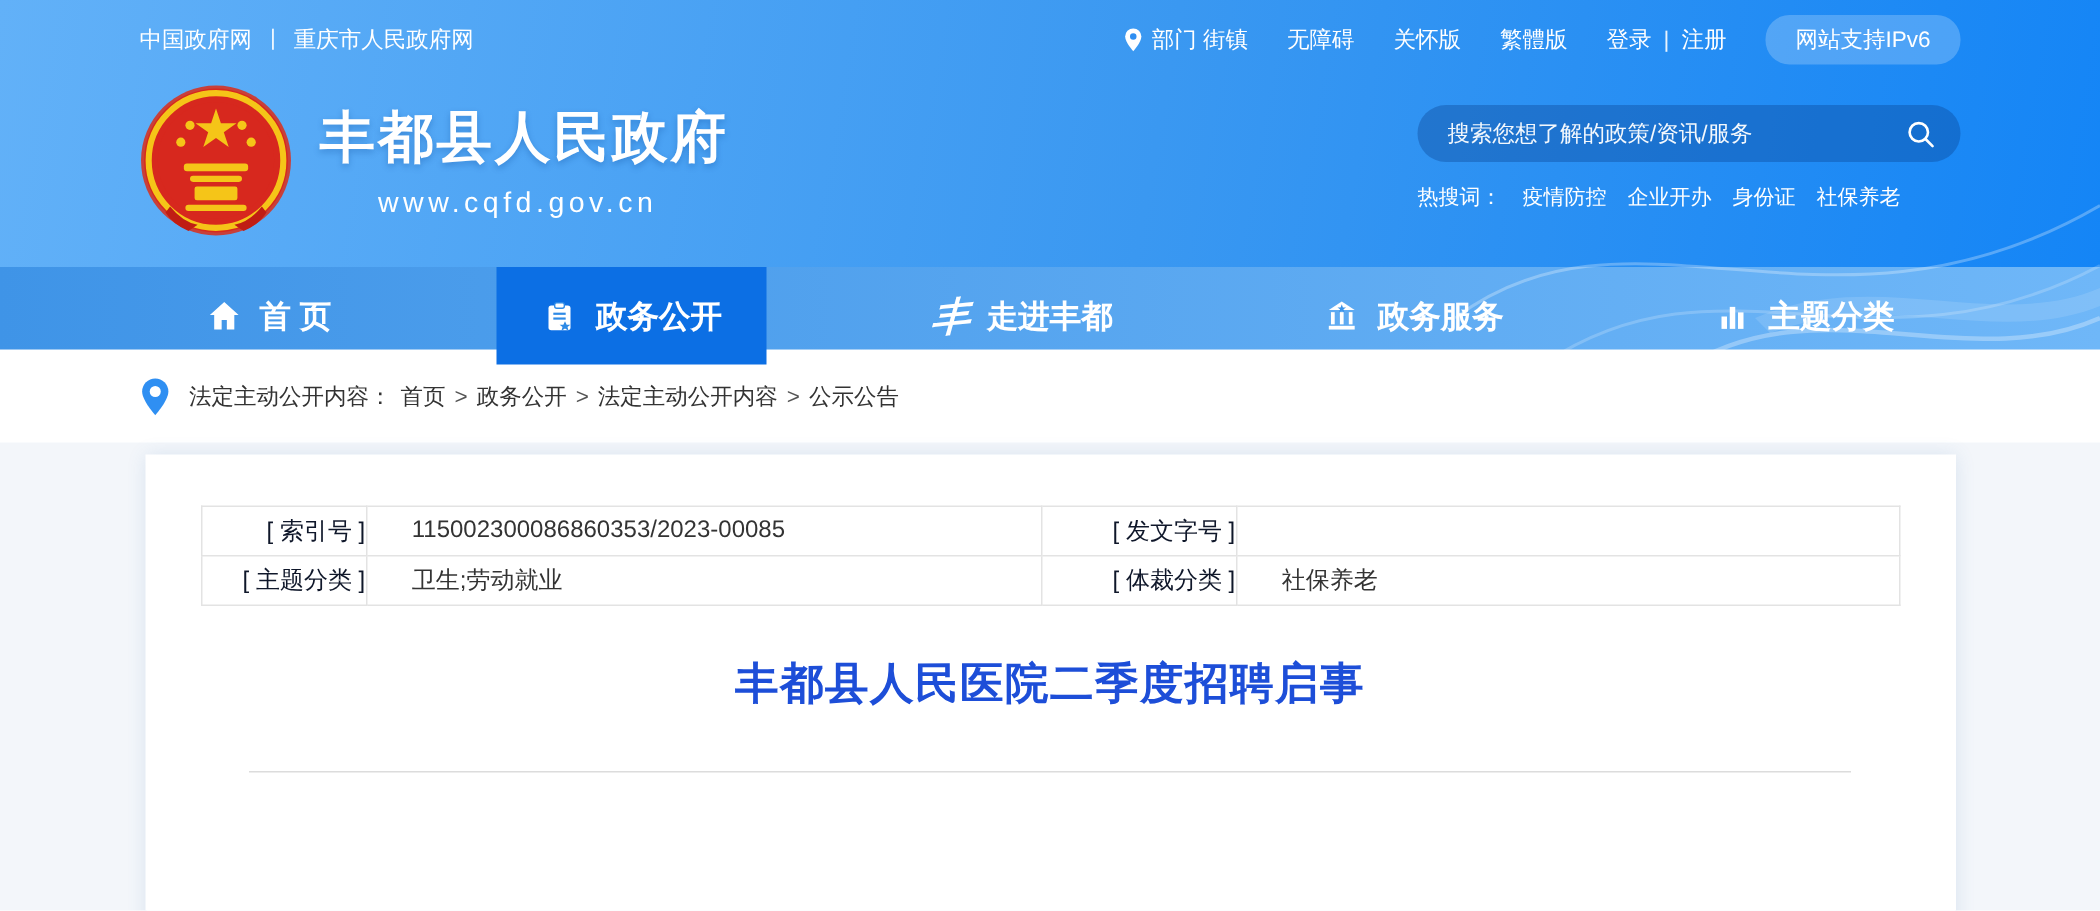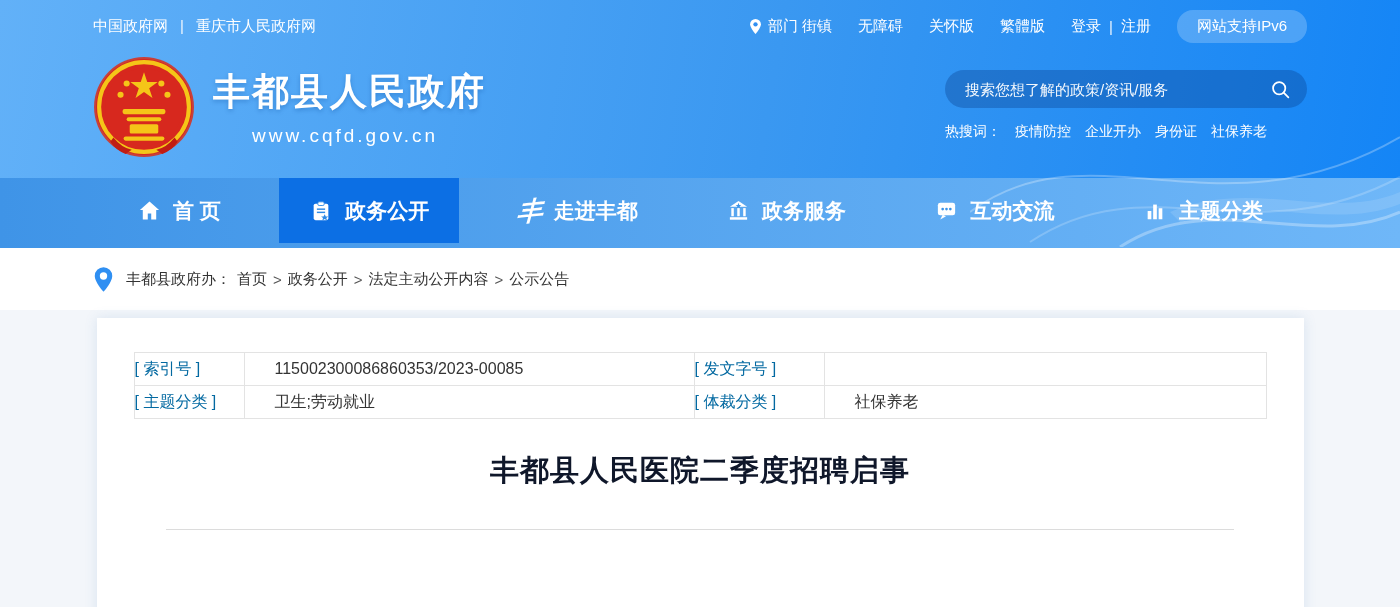--- a/index.html
+++ b/index.html
@@ -34,21 +34,21 @@
                 display:flex; align-items:center; padding:0 16px 0 20px; }
   .search-box input { flex:1; background:transparent; border:none; outline:none;
                       color:#fff; font-size:15px; font-family:inherit; }
   .search-box input::placeholder { color:rgba(255,255,255,.95); }
   .search-btn { background:none; border:none; cursor:pointer; display:flex; align-items:center; }
   .hot-words { display:flex; align-items:flex-end; margin-top:15px; color:#fff; font-size:14px; }
   .hot-words .hot-label { margin-right:14px; }
   .hot-words .hot-item { margin-right:14px; cursor:pointer; }
 
   
-  .navbar { height:70px; background:linear-gradient(90deg,#3f94e7 0%,#6fb7f8 100%); }
+  .navbar { height:55px; background:linear-gradient(90deg,#3f94e7 0%,#6fb7f8 100%); }
   .nav-items { display:flex; height:65px; justify-content:space-between; padding:0 14px; }
   .nav-item { display:flex; align-items:center; gap:12px; padding:0 30px;
               color:#fff; font-size:21px; font-weight:bold; cursor:pointer; white-space:nowrap; }
   .nav-item.active { background:#0c6fe4; }
   .nav-icon { width:24px; height:24px; display:flex; align-items:center; justify-content:center; }
   .calli { font-size:26px; font-weight:bold; font-style:italic; display:inline-block;
            transform:skewX(-8deg) rotate(-6deg); line-height:1; }
 
   
   .breadcrumb-bar { background:#fff; height:62px; display:flex; align-items:center; }
@@ -59,26 +59,26 @@
   .crumb-link { color:#333; cursor:pointer; margin:0 6px; text-decoration:none; }
   .crumb-sep { color:#555; }
 
   
   .main { background:#f3f6fa; height:302px; }
   .card { width:1207px; margin:8px auto 0; background:#fff;
           box-shadow:0 0 12px rgba(70,120,180,.15); padding:34px 37px 60px; height:600px; }
 
   table.meta-table { width:100%; border-collapse:collapse; font-size:16px; table-layout:fixed; }
   table.meta-table td { border:1px solid #e3e3e3; height:33px; }
-  td.m-label { text-align:left; color:#0369a1; }
+  td.m-label { text-align:right; color:#0f172a; }
   td.m-value { padding-left:30px; color:#333; }
   col.c-label1 { width:110px; } col.c-value1 { width:450px; }
   col.c-label2 { width:130px; } col.c-value2 { width:auto; }
 
-  .article-title { text-align:center; font-size:29px; color:#0f172a; font-weight:600;
+  .article-title { text-align:center; font-size:29px; color:#1d4ed8; font-weight:600;
                    letter-spacing:1px; margin-top:32px; }
   .divider { height:1px; background:#dcdcdc; width:1068px; margin:38px auto 0; }
 </style>
 </head>
 <body>
 
 <div class="top-block">
 
   <svg class="waves" viewBox="0 0 430 155">
     <path d="M0 120 C 120 30, 250 150, 430 45" fill="none" stroke="rgba(255,255,255,0.28)" stroke-width="2"></path>
@@ -204,32 +204,20 @@
               <rect x="4.5" y="9.5" width="2.6" height="8.5" fill="#fff"></rect>
               <rect x="10.7" y="9.5" width="2.6" height="8.5" fill="#fff"></rect>
               <rect x="16.9" y="9.5" width="2.6" height="8.5" fill="#fff"></rect>
               <rect x="3" y="19" width="18" height="2.6" fill="#fff"></rect>
             </svg>
         </span>
         <span>政务服务</span>
       </a>
       <a class="nav-item">
         <span class="nav-icon">
-          <svg width="23" height="23" viewBox="0 0 24 24">
-              <rect x="3" y="4" width="18" height="13" rx="2.5" fill="#fff"></rect>
-              <path d="M8 16.5l-2.5 5 6-3.5z" fill="#fff"></path>
-              <circle cx="8" cy="10.5" r="1.4" fill="#3b93e8"></circle>
-              <circle cx="12" cy="10.5" r="1.4" fill="#3b93e8"></circle>
-              <circle cx="16" cy="10.5" r="1.4" fill="#3b93e8"></circle>
-            </svg>
-        </span>
-        <span>互动交流</span>
-      </a>
-      <a class="nav-item">
-        <span class="nav-icon">
           <svg width="22" height="22" viewBox="0 0 24 24">
               <rect x="4" y="12" width="4" height="9" fill="#fff"></rect>
               <rect x="10" y="5" width="4" height="16" fill="#fff"></rect>
               <rect x="16" y="9" width="4" height="12" fill="#fff"></rect>
             </svg>
         </span>
         <span>主题分类</span>
       </a>
     </div>
   </div>
@@ -237,21 +225,21 @@
 
 <div class="breadcrumb-bar">
   <div class="container">
     <span class="crumb-pin">
       <svg width="21" height="27" viewBox="0 0 24 30">
           <path d="M12 1a10 10 0 0 1 10 10c0 7-10 18-10 18S2 18 2 11A10 10 0 0 1 12 1z" fill="#2f8ff2"></path>
           <circle cx="12" cy="11" r="4.2" fill="#fff"></circle>
         </svg>
     </span>
     <div class="crumbs">
-      <span class="crumb-label">丰都县政府办：</span>
+      <span class="crumb-label">法定主动公开内容：</span>
       <a class="crumb-link">首页</a>
       <span class="crumb-sep">&gt;</span>
       <a class="crumb-link">政务公开</a>
       <span class="crumb-sep">&gt;</span>
       <a class="crumb-link">法定主动公开内容</a>
       <span class="crumb-sep">&gt;</span>
       <a class="crumb-link">公示公告</a>
     </div>
   </div>
 </div>

